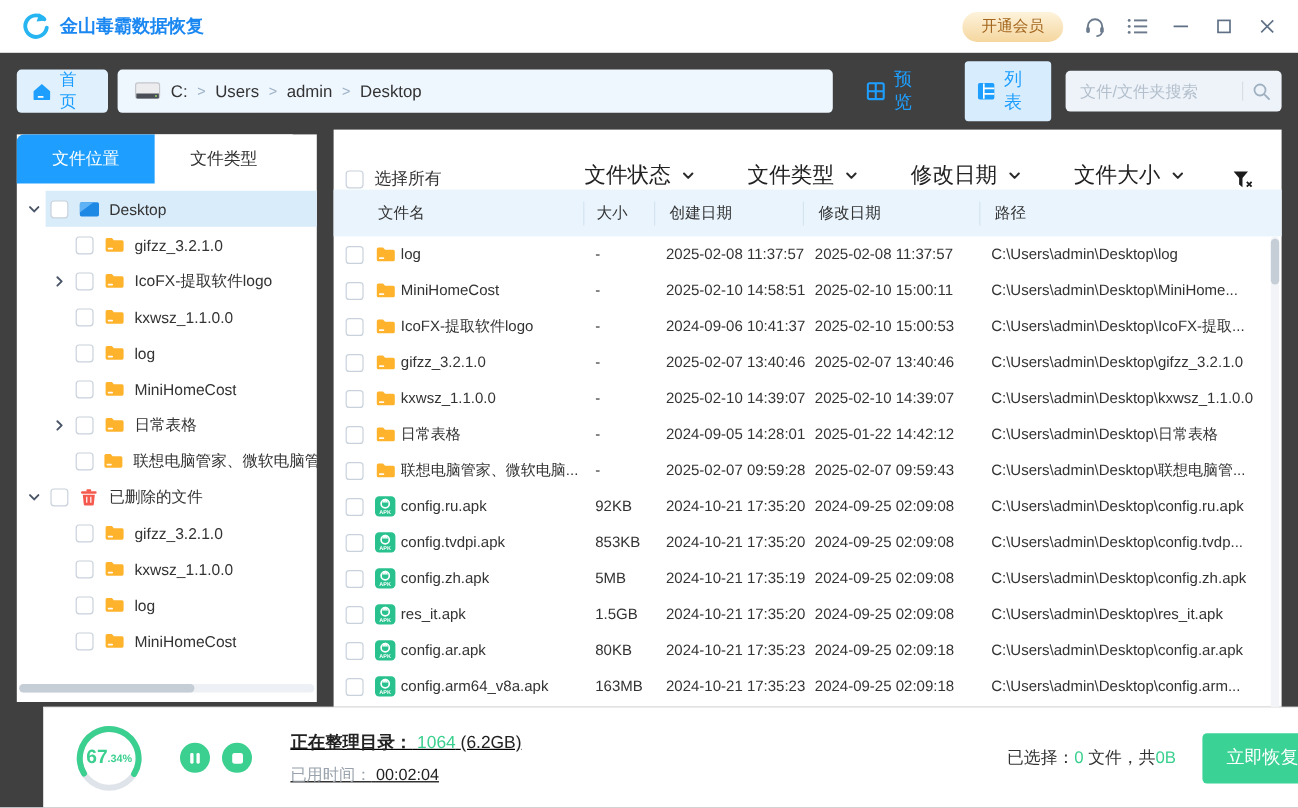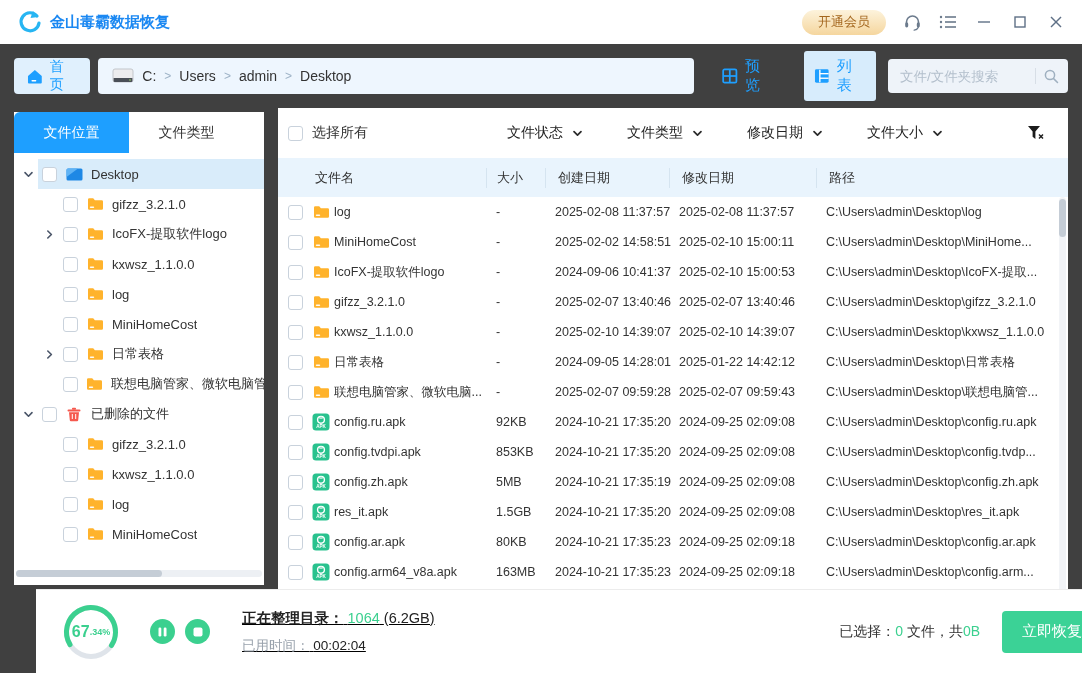--- a/index.html
+++ b/index.html
@@ -49,24 +49,24 @@
   .chev-slot { width:20px; height:30px; display:flex; align-items:center; justify-content:center; flex:0 0 20px; }
   .tree-content { flex:1; height:30px; display:flex; align-items:center; gap:8px; padding-left:4px; overflow:hidden; }
   .tree-row.selected .tree-content { background:#d9ecfa; }
   .cb { width:15px; height:15px; border:1px solid #c9d2dc; border-radius:3px; background:#fff; flex:0 0 15px; cursor:pointer; }
   .tree-label { white-space:nowrap; overflow:hidden; }
   .side-hscroll { position:absolute; left:2px; bottom:8px; width:246px; height:7px; background:#edf0f4; border-radius:4px; }
   .side-hscroll .thumb { position:absolute; left:0; top:0; height:7px; width:146px; background:#c5cdd6; border-radius:4px; cursor:pointer; }
 
   
   .main { position:absolute; left:278px; top:108px; width:790px; height:481px; background:#ffffff; }
-  .filter-row { height:50px; display:flex; align-items:center; padding:0 24px 0 10px;gap:44px; }
+  .filter-row { height:50px; display:flex; align-items:flex-end; padding:0 24px 0 10px; }
   .select-all { display:flex; align-items:center; gap:9px; font-size:14px; color:#333; }
   .dropdowns { margin-left:auto; display:flex; align-items:center; gap:44px; }
-  .dropdown { display:flex; align-items:center; gap:9px; font-size:14px; color:#222; cursor:pointer; }
+  .dropdown { display:flex; align-items:center; gap:9px; font-size:18px; color:#222; cursor:pointer; }
   .funnel-btn { margin-left:40px; cursor:pointer; display:flex; align-items:center; }
 
   .thead { height:39px; background:#e9f4fd; display:grid;
     grid-template-columns:208px 59px 124px 147px 1fr; align-items:center; font-size:13px; color:#333; }
   .thead .hc { padding-left:0; height:20px; display:flex; align-items:center; }
   .thead .hc.first { padding-left:37px; }
   .thead .hc:not(.first){ border-left:1px solid #d5e4f0; padding-left:12px; }
   .thead .hc.c-size { padding-left:10px; }
   .tbody { position:relative; }
   .trow { height:30px; display:grid; grid-template-columns:24px 22px 162px 59px 124px 147px 1fr;
@@ -468,21 +468,21 @@
         <div class="trow">
           <span class="cb"></span>
           <span class="ficon">
             <svg width="17" height="14" viewBox="0 0 17 14">
               <path d="M1 2.6 Q1 1.3 2.3 1.3 H6.2 L7.9 3.2 H14.7 Q16 3.2 16 4.5 V11.4 Q16 12.7 14.7 12.7 H2.3 Q1 12.7 1 11.4 Z" fill="#ffb32c"></path>
               <rect x="2.8" y="9.4" width="4.4" height="1.5" rx="0.75" fill="#ffffff" opacity="0.95"></rect>
             </svg>
           </span>
           <span class="cell name">MiniHomeCost</span>
           <span class="cell">-</span>
-          <span class="cell">2025-02-02 14:58:51</span>
+          <span class="cell">2025-02-10 14:58:51</span>
           <span class="cell">2025-02-10 15:00:11</span>
           <span class="cell">C:\Users\admin\Desktop\MiniHome...</span>
         </div>
         <div class="trow">
           <span class="cb"></span>
           <span class="ficon">
             <svg width="17" height="14" viewBox="0 0 17 14">
               <path d="M1 2.6 Q1 1.3 2.3 1.3 H6.2 L7.9 3.2 H14.7 Q16 3.2 16 4.5 V11.4 Q16 12.7 14.7 12.7 H2.3 Q1 12.7 1 11.4 Z" fill="#ffb32c"></path>
               <rect x="2.8" y="9.4" width="4.4" height="1.5" rx="0.75" fill="#ffffff" opacity="0.95"></rect>
             </svg>

